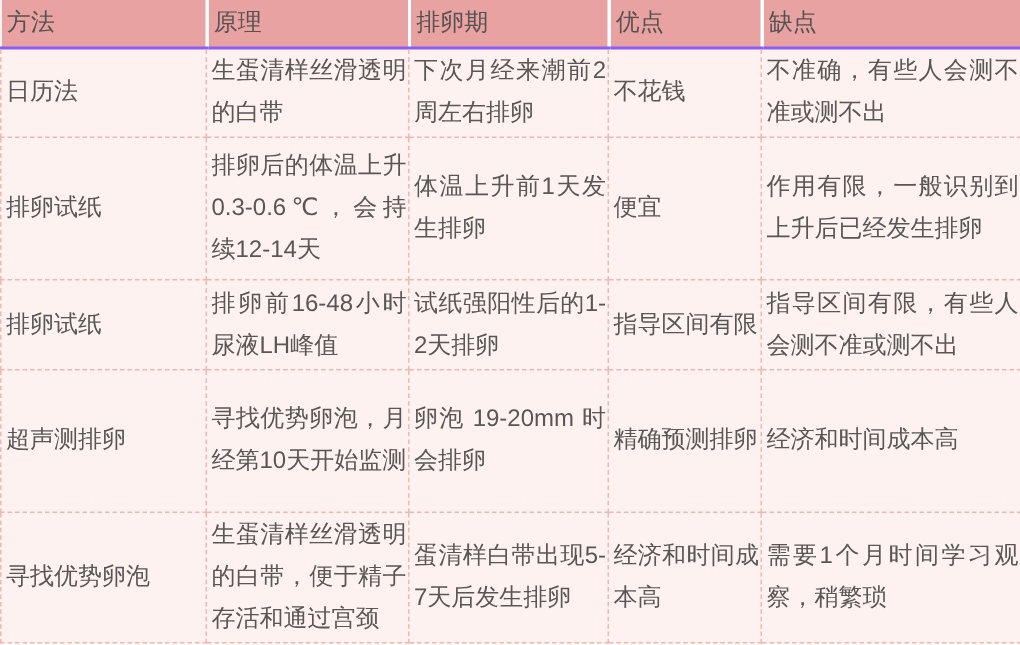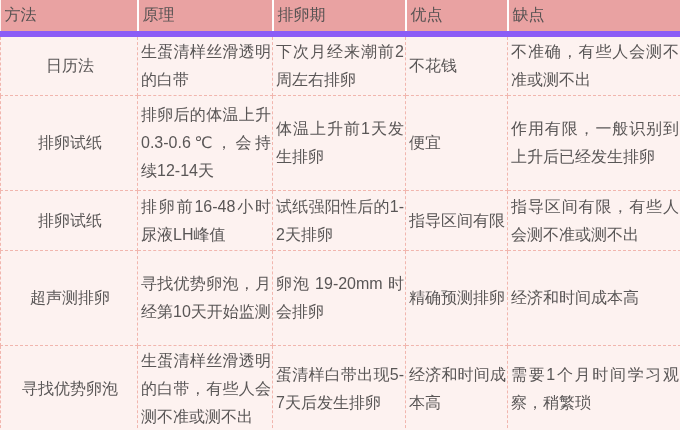--- a/index.html
+++ b/index.html
@@ -27,34 +27,34 @@
   }
   table.cmp th {
     background: #e9a2a2;
     color: #575252;
     font-weight: normal;
     text-align: left;
     vertical-align: middle;
     height: 29px;
     padding: 1px 2px 1px 4px;
     border-right: 2px solid #ffffff;
-    border-bottom: 6px solid #8b5cf6;
+    border-bottom: 2px solid #8b5cf6;
     overflow: hidden;
     white-space: nowrap;
   }
   table.cmp td {
     border: 1px dashed #f1b6ae;
     vertical-align: middle;
     text-align: justify;
     line-height: 28px;
     padding: 1px 1px 1px 3px;
     overflow: hidden;
   }
   table.cmp td.method-cell {
-    text-align: center;
+    text-align: left;
   }
 </style>
 </head>
 <body>
 
 <div class="page">
   <table class="cmp">
     <colgroup>
       <col width="137">
       <col width="135">
@@ -95,20 +95,20 @@
       </tr>
       <tr height="95">
         <td class="method-cell">超声测排卵</td>
         <td>寻找优势卵泡，月经第10天开始监测</td>
         <td>卵泡 19-20mm 时会排卵</td>
         <td>精确预测排卵</td>
         <td>经济和时间成本高</td>
       </tr>
       <tr height="87">
         <td class="method-cell">寻找优势卵泡</td>
-        <td>生蛋清样丝滑透明的白带，有些人会测不准或测不出</td>
+        <td>生蛋清样丝滑透明的白带，便于精子存活和通过宫颈</td>
         <td>蛋清样白带出现5-7天后发生排卵</td>
         <td>经济和时间成本高</td>
         <td>需要1个月时间学习观察，稍繁琐</td>
       </tr>
     </tbody>
   </table>
 </div>
 
 </body></html>

